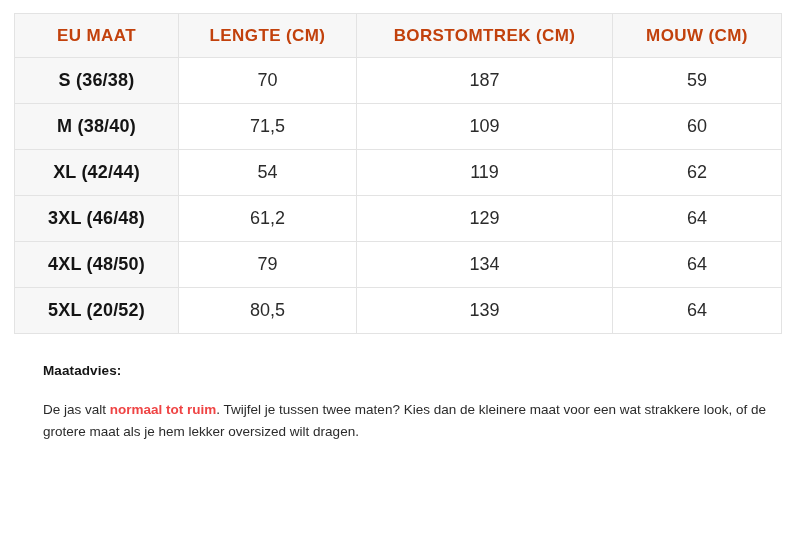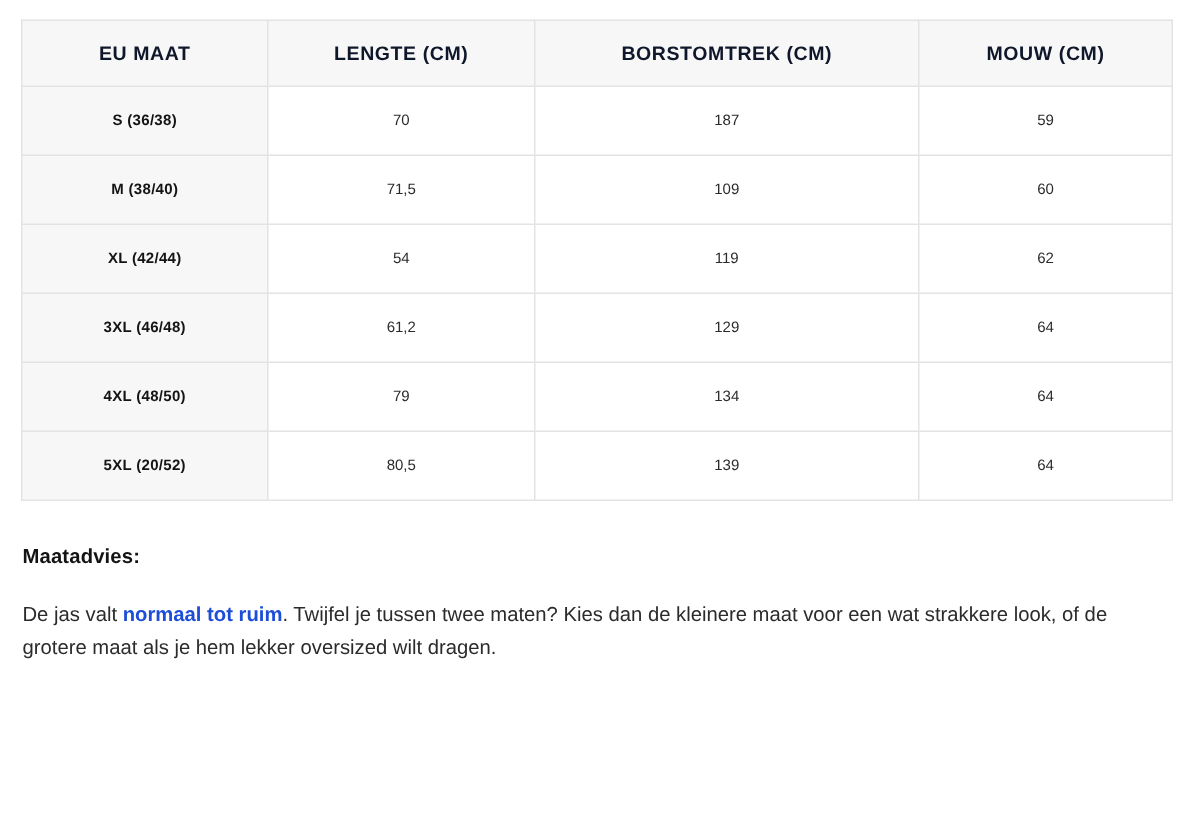--- a/index.html
+++ b/index.html
@@ -33,61 +33,62 @@
     text-align: center;
     vertical-align: middle;
     padding: 0;
     height: 46px;
     box-sizing: border-box;
   }
   table.size-table thead th {
     background: #f7f7f7;
     font-weight: bold;
     letter-spacing: 0.4px;
-    font-size: 13px;
-    color: #0f172a;
+    font-size: 17px;
+    color: #c2410c;
     height: 44px;
   }
   table.size-table tbody td {
     background: #ffffff;
     color: #2b2b2b;
-    font-size: 10px;
+    font-size: 18px;
   }
   table.size-table tbody td.size-col {
     background: #f7f7f7;
     font-weight: bold;
     color: #141414;
     letter-spacing: 0.2px;
   }
   
   col.c1 { width: 164px; }
   col.c2 { width: 178px; }
   col.c3 { width: 256px; }
   col.c4 { width: 169px; }
 
   .advice {
     margin-top: 29px;
     padding: 0 1px;
+    margin-left: 28px;
   }
   .advice-title {
     font-size: 13.5px;
     font-weight: bold;
     color: #141414;
     letter-spacing: 0.1px;
   }
   .advice-body {
     margin-top: 21px;
     font-size: 13.5px;
     line-height: 1.65;
     color: #2b2b2b;
     max-width: 764px;
   }
   .advice-body b {
     font-weight: bold;
-    color: #1d4ed8;
+    color: #ef4444;
   }
 </style>
 </head>
 <body>
 
 <div class="page">
 
   <table class="size-table">
     <colgroup>
       <col class="c1">

